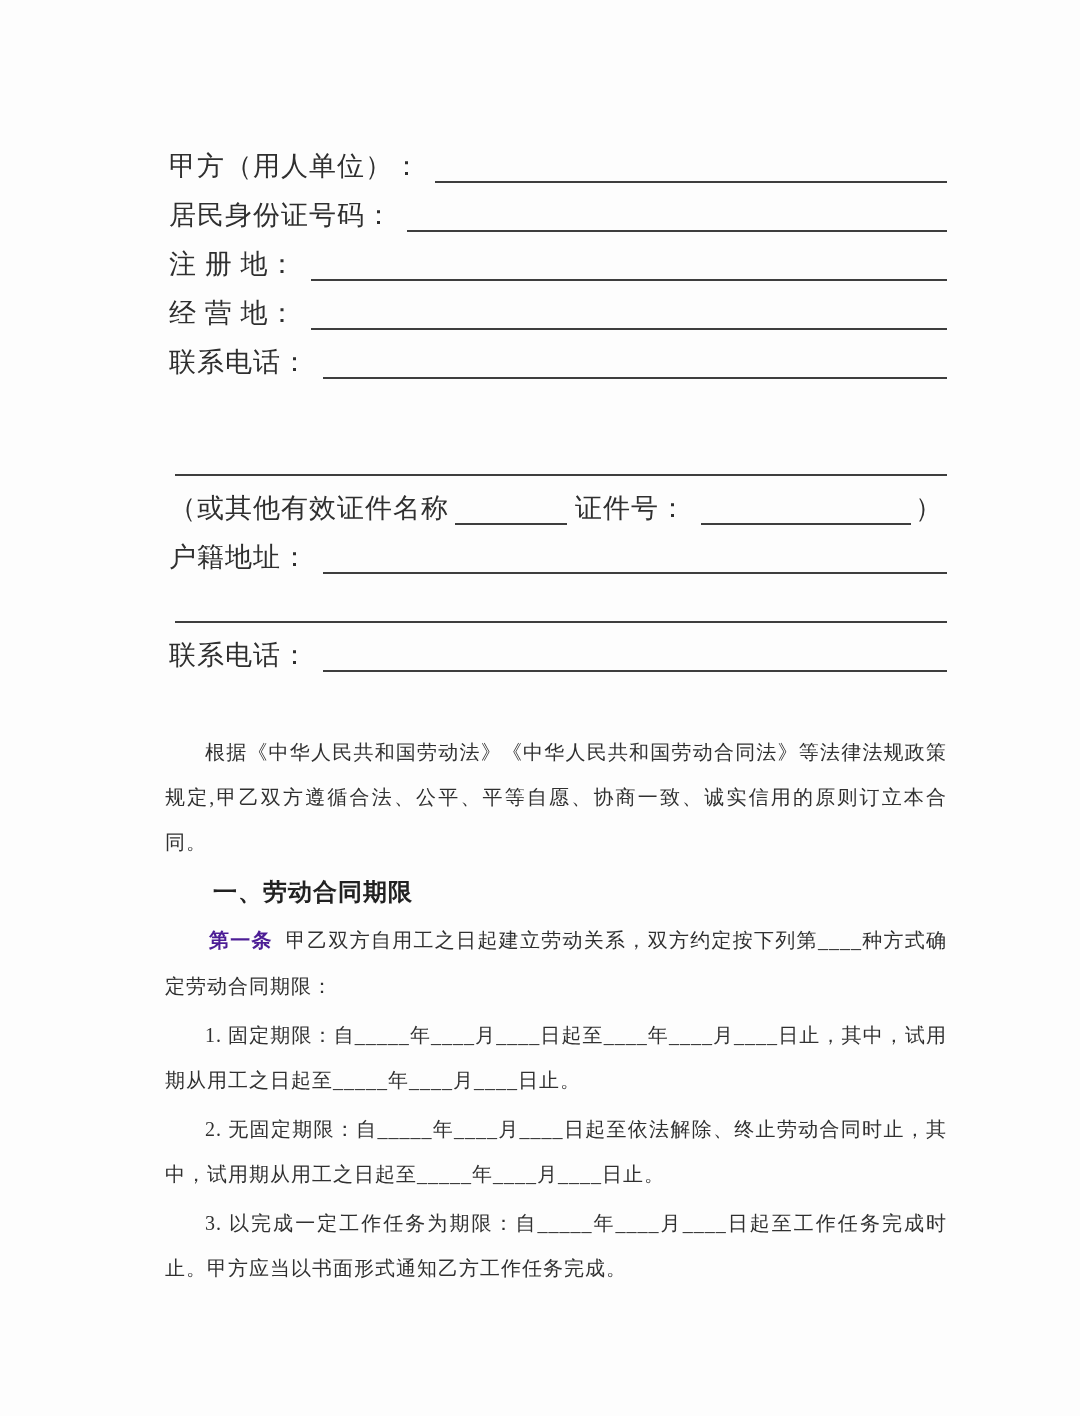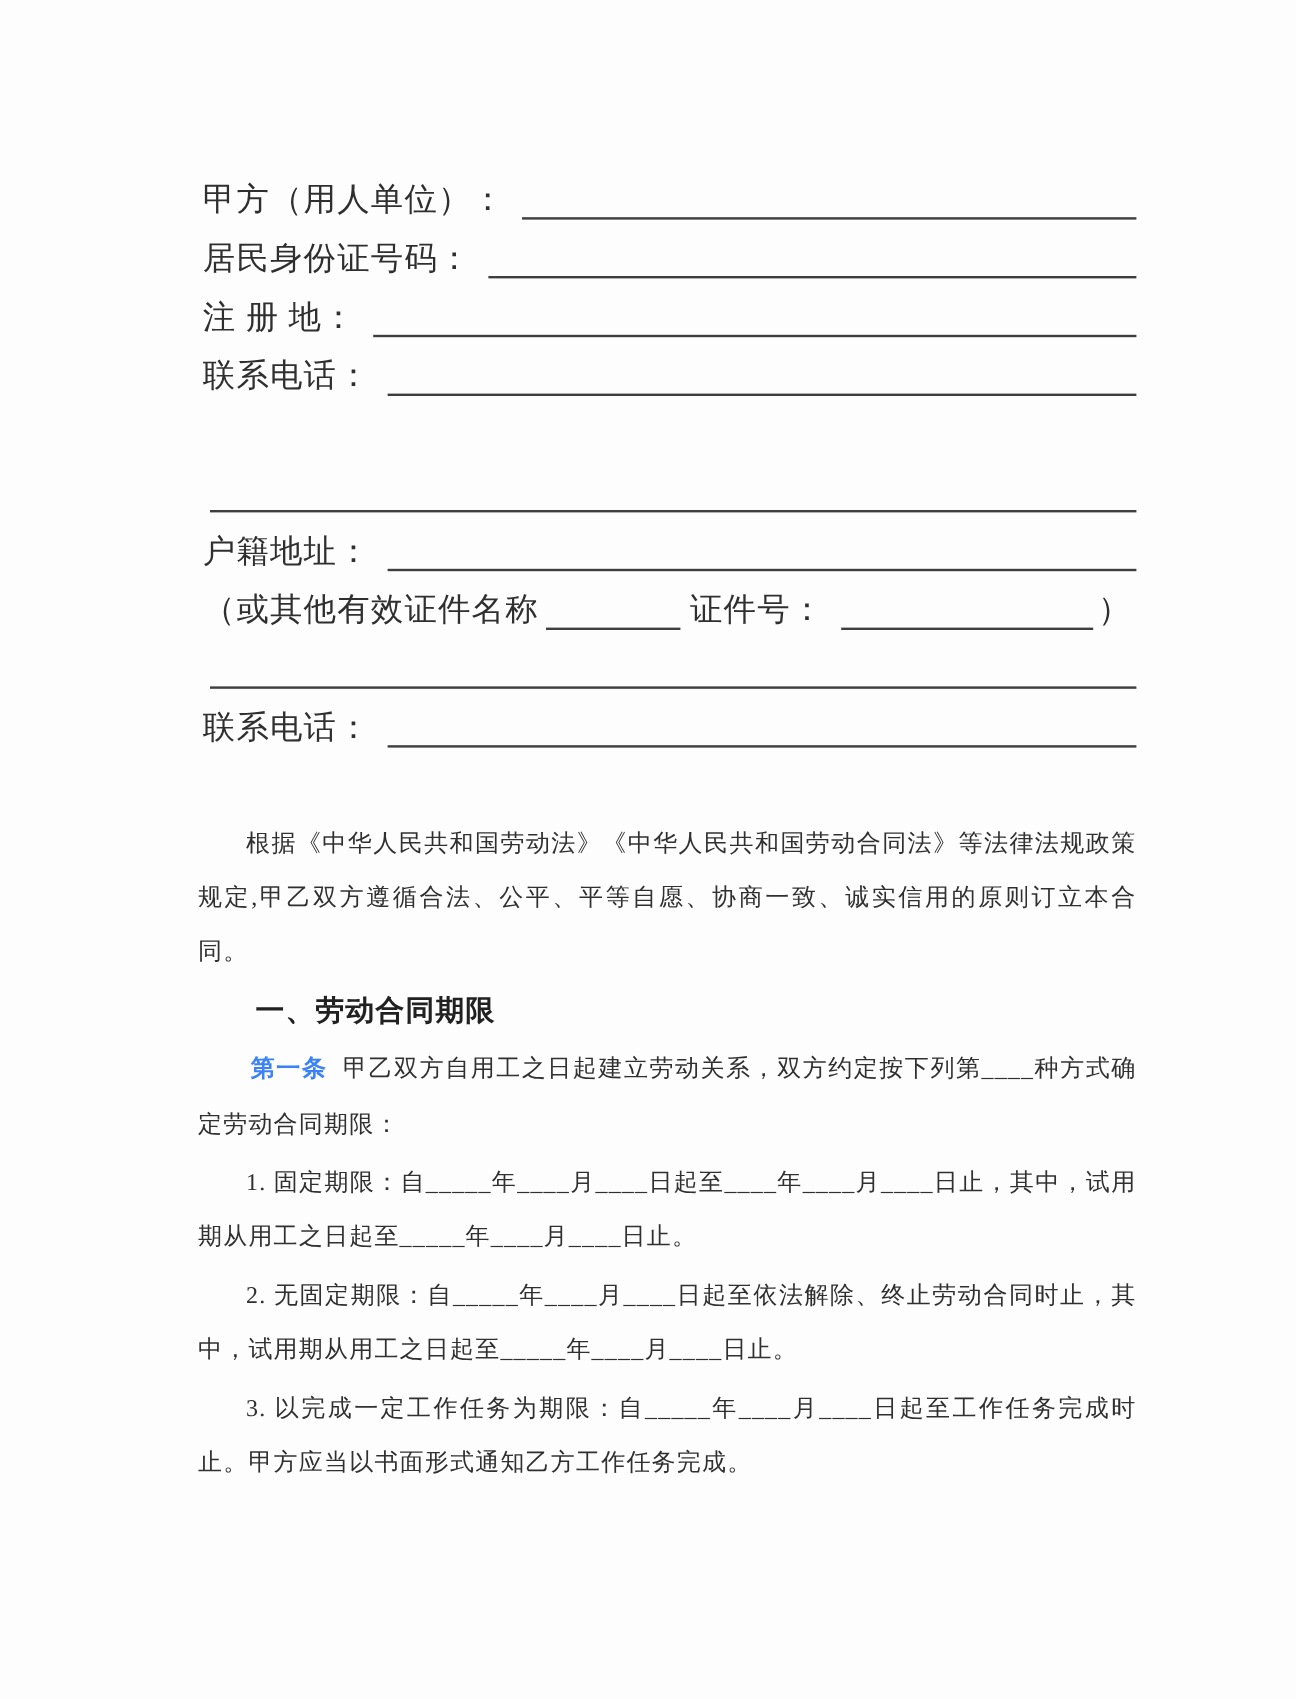--- a/index.html
+++ b/index.html
@@ -57,21 +57,21 @@
     font-weight: 700;
     font-size: 24px;
     line-height: 45px;
     text-indent: 2em;
     letter-spacing: 1px;
     color: #212121;
   }
   .article-label {
     font-family: Liberation Mono, monospace;
     font-weight: 700;
-    color: #3b82f6;
+    color: #4c1d95;
     margin-right: 0.45em;
   }
 </style>
 </head>
 <body>
 
 <div class="page">
 
   <div>
     <div class="form-row">
@@ -80,41 +80,45 @@
     </div>
     <div class="form-row">
       <span class="label">居民身份证号码：</span>
       <span class="fill"></span>
     </div>
     <div class="form-row">
       <span class="label">注 册 地：</span>
       <span class="fill"></span>
     </div>
     <div class="form-row">
+      <span class="label">经 营 地：</span>
+      <span class="fill"></span>
+    </div>
+    <div class="form-row">
       <span class="label">联系电话：</span>
       <span class="fill"></span>
     </div>
   </div>
 
   <div class="spacer"></div>
 
   <div>
     <div class="form-row">
       <span class="fill"></span>
     </div>
     <div class="form-row">
-      <span class="label">户籍地址：</span>
-      <span class="fill"></span>
-    </div>
-    <div class="form-row">
       <span class="label">（或其他有效证件名称</span>
       <span class="blank-short"></span>
       <span class="label">证件号：</span>
       <span class="fill"></span>
       <span class="label">）</span>
+    </div>
+    <div class="form-row">
+      <span class="label">户籍地址：</span>
+      <span class="fill"></span>
     </div>
     <div class="form-row">
       <span class="fill"></span>
     </div>
     <div class="form-row">
       <span class="label">联系电话：</span>
       <span class="fill"></span>
     </div>
   </div>
 

